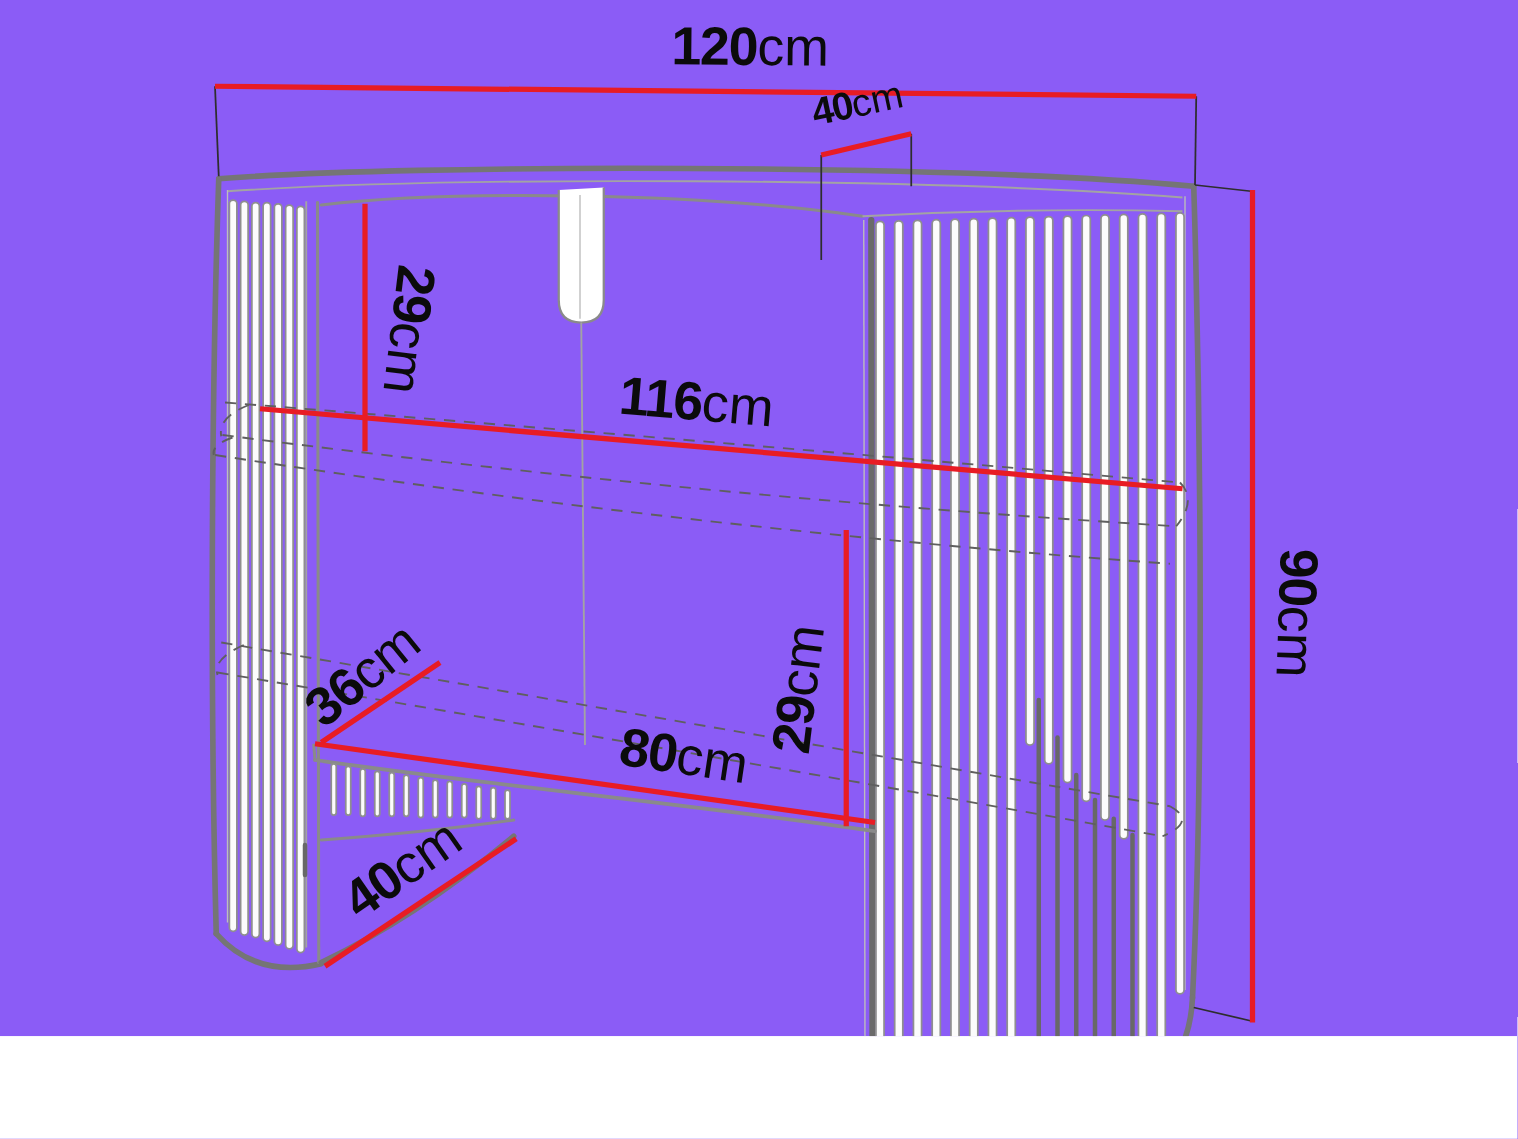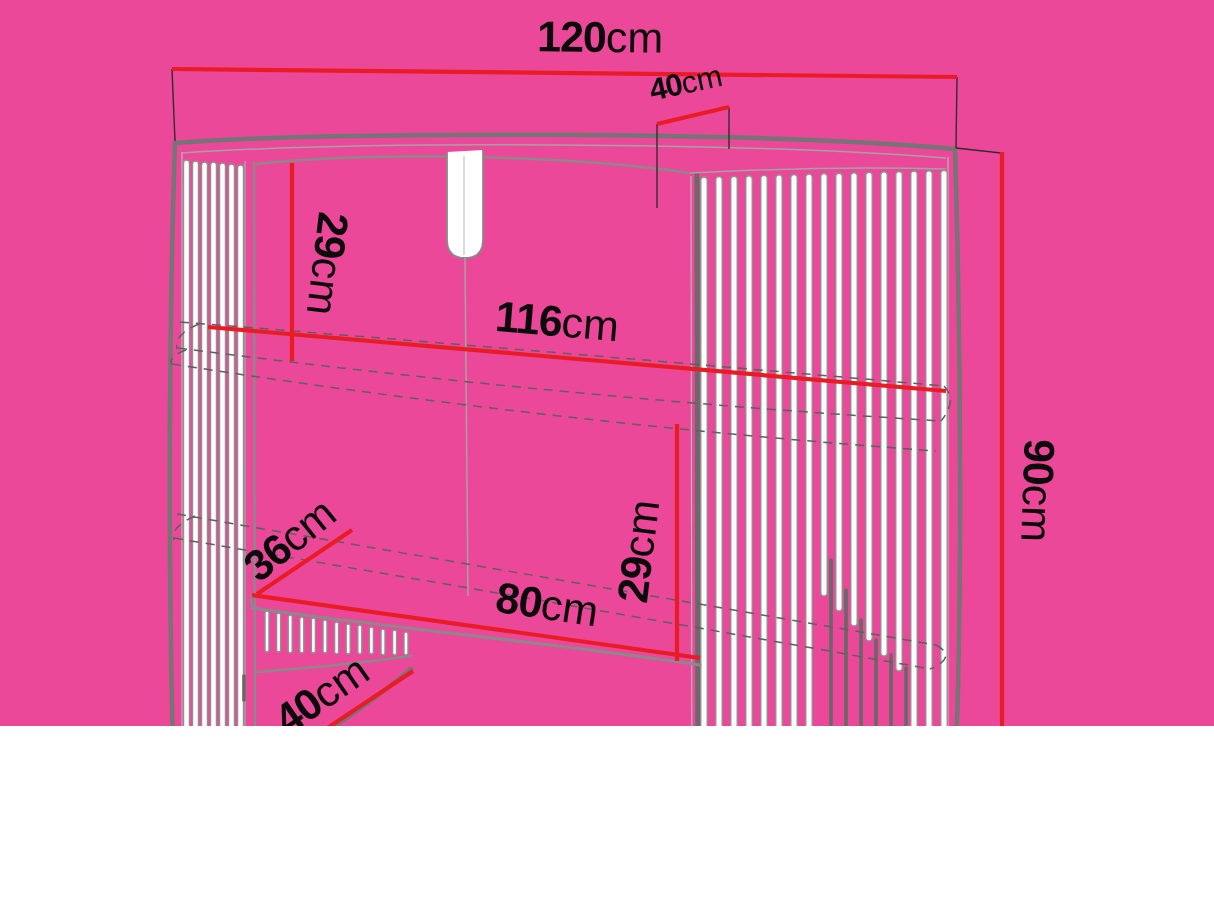--- a/index.html
+++ b/index.html
@@ -1,17 +1,17 @@
 <!DOCTYPE html>
 <html><head>
 <meta charset="utf-8">
 <style>
   html,body{margin:0;padding:0;background:#ffffff;}
   .canvas{
-    width:1214px;height:726px;position:relative;background:#ec4899;
+    width:1214px;height:829px;position:relative;background:#8b5cf6;
     font-family:"Liberation Sans", sans-serif;overflow:hidden;
   }
   svg{display:block;}
   
   .thick{stroke:#757575;stroke-width:4.5;fill:none;stroke-linecap:round;}
   .med{stroke:#8a8a8a;stroke-width:2.4;fill:none;stroke-linecap:round;}
   .thin{stroke:#a3a3a3;stroke-width:1.5;fill:none;}
   .hair{stroke:#bdbdbd;stroke-width:1.1;fill:none;}
   .dash{stroke:#5f5f5f;stroke-width:1.5;fill:none;stroke-dasharray:9 7;}
   .slat{stroke:#8f8f8f;stroke-width:1.4;fill:#fcfcfc;}

